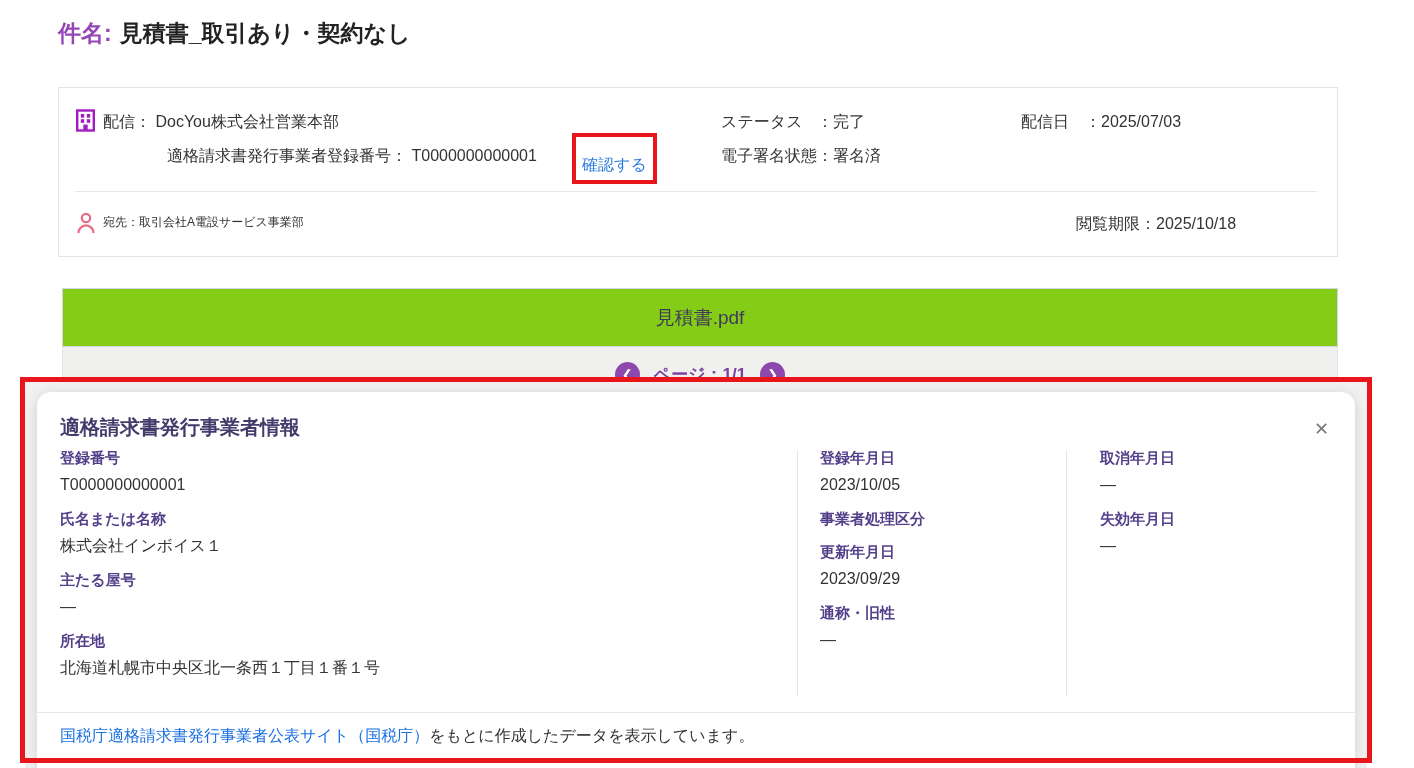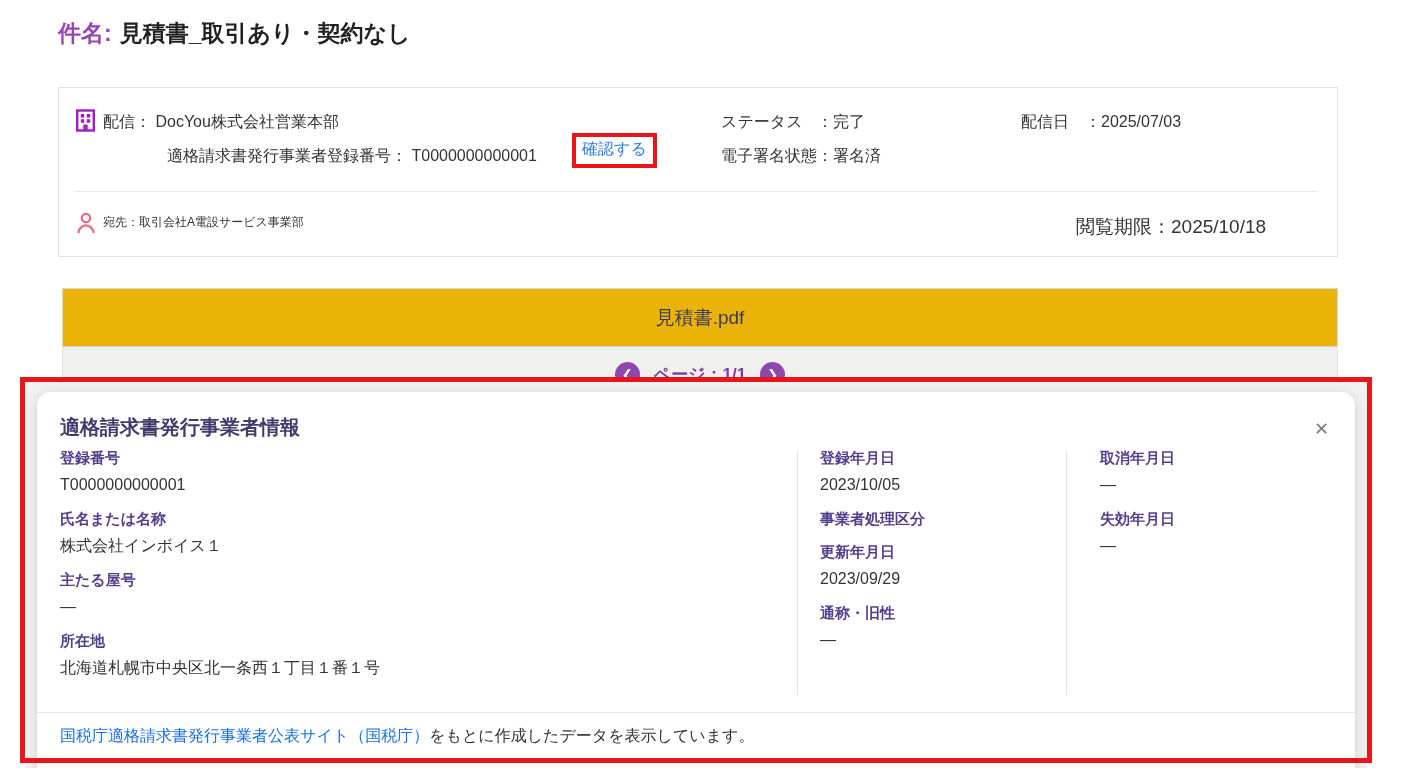--- a/index.html
+++ b/index.html
@@ -25,32 +25,32 @@
   .recipient-row .icon-slot { top:19px; }
   .line1 { position:absolute; left:44px; top:24px; font-size:16px; white-space:nowrap; }
   .line2 { position:absolute; left:108px; top:58px; font-size:16px; white-space:nowrap; }
   .status-col { position:absolute; left:662px; top:0; font-size:16px; white-space:nowrap; }
   .status-line1 { position:absolute; left:0; top:24px; white-space:nowrap; }
   .status-line2 { position:absolute; left:0; top:58px; white-space:nowrap; }
   .lbl-fixed { display:inline-block; width:96px; }
   .date-col { position:absolute; left:962px; top:24px; font-size:16px; white-space:nowrap; }
   .lbl-fixed-sm { display:inline-block; width:64px; }
   .recipient-text { position:absolute; left:44px; top:22px; font-size:12px; white-space:nowrap; }
-  .view-limit { position:absolute; left:982px; top:22px; font-size:19px; white-space:nowrap;padding-left:35px; }
+  .view-limit { position:absolute; left:982px; top:22px; font-size:16px; white-space:nowrap;padding-left:35px; }
 
   .confirm-annotation {
     position:absolute; left:513px; top:45px;
-    border:4px solid #e8151b; padding:2px 6px 4px 6px; background:#fff;
+    border:4px solid #e8151b; padding:18px 6px 4px 6px; background:#fff;
   }
   .confirm-link { color:#2b7cdf; font-size:16px; cursor:pointer; text-decoration:none; white-space:nowrap; }
 
   
   .pdf-band {
     position:absolute; left:62px; top:288px; width:1276px; height:59px;
-    background:#eab308; border:1px solid #d6d5e3;
+    background:#84cc16; border:1px solid #d6d5e3;
     display:flex; align-items:center; justify-content:center;
   }
   .pdf-filename { font-size:19px; color:#3e3a5d; }
   .nav-strip {
     position:absolute; left:62px; top:347px; width:1276px; height:31px;
     background:#f0f0ef; border-left:1px solid #e4e4e4; border-right:1px solid #e4e4e4;
     overflow:hidden;
   }
   .nav-inner { position:absolute; left:0; top:15px; width:100%; display:flex; justify-content:center; gap:14px; align-items:center; }
   .nav-circle {

